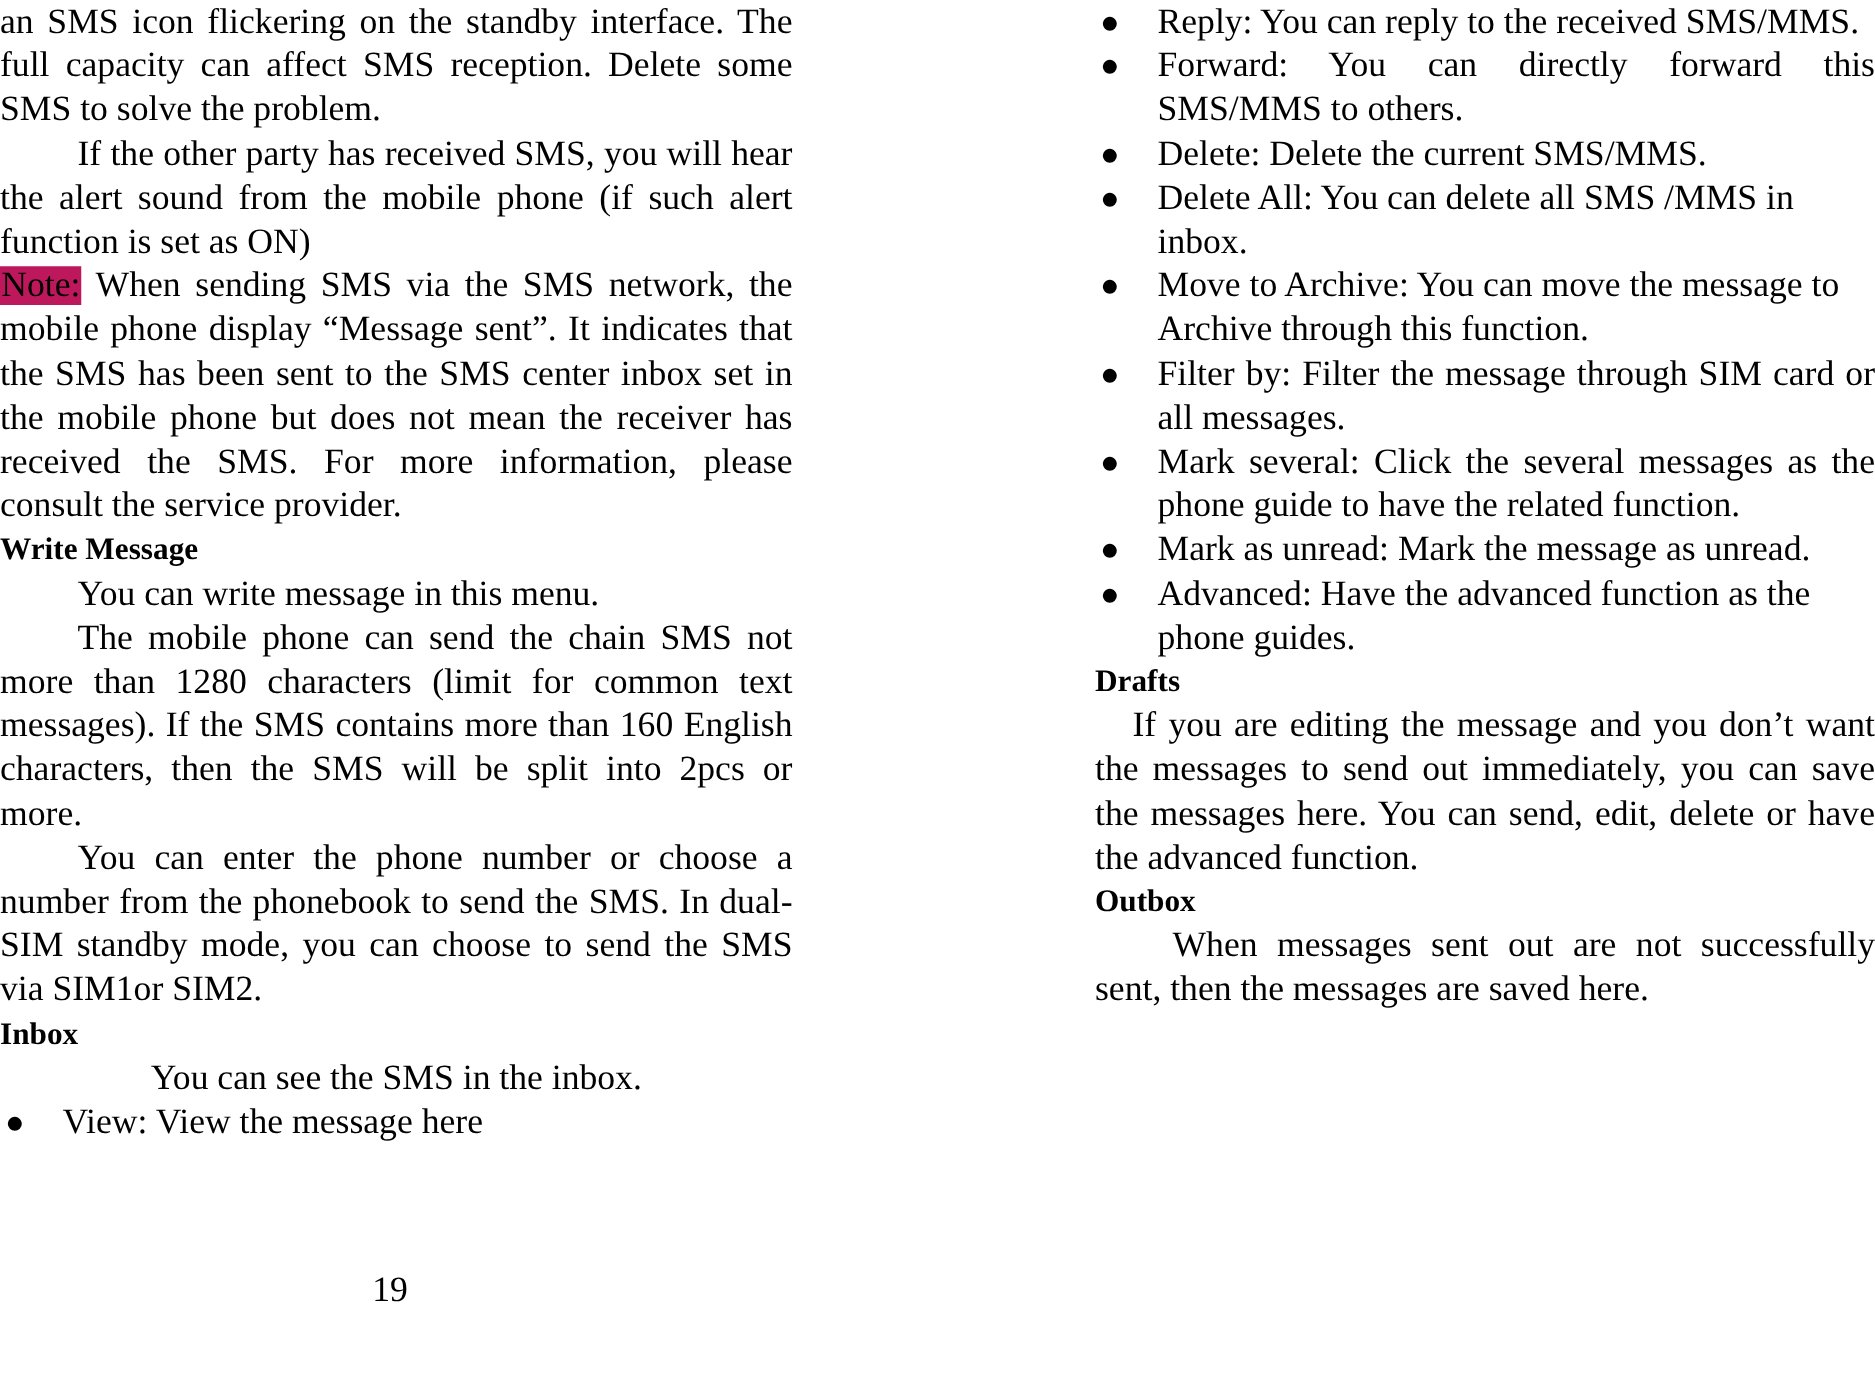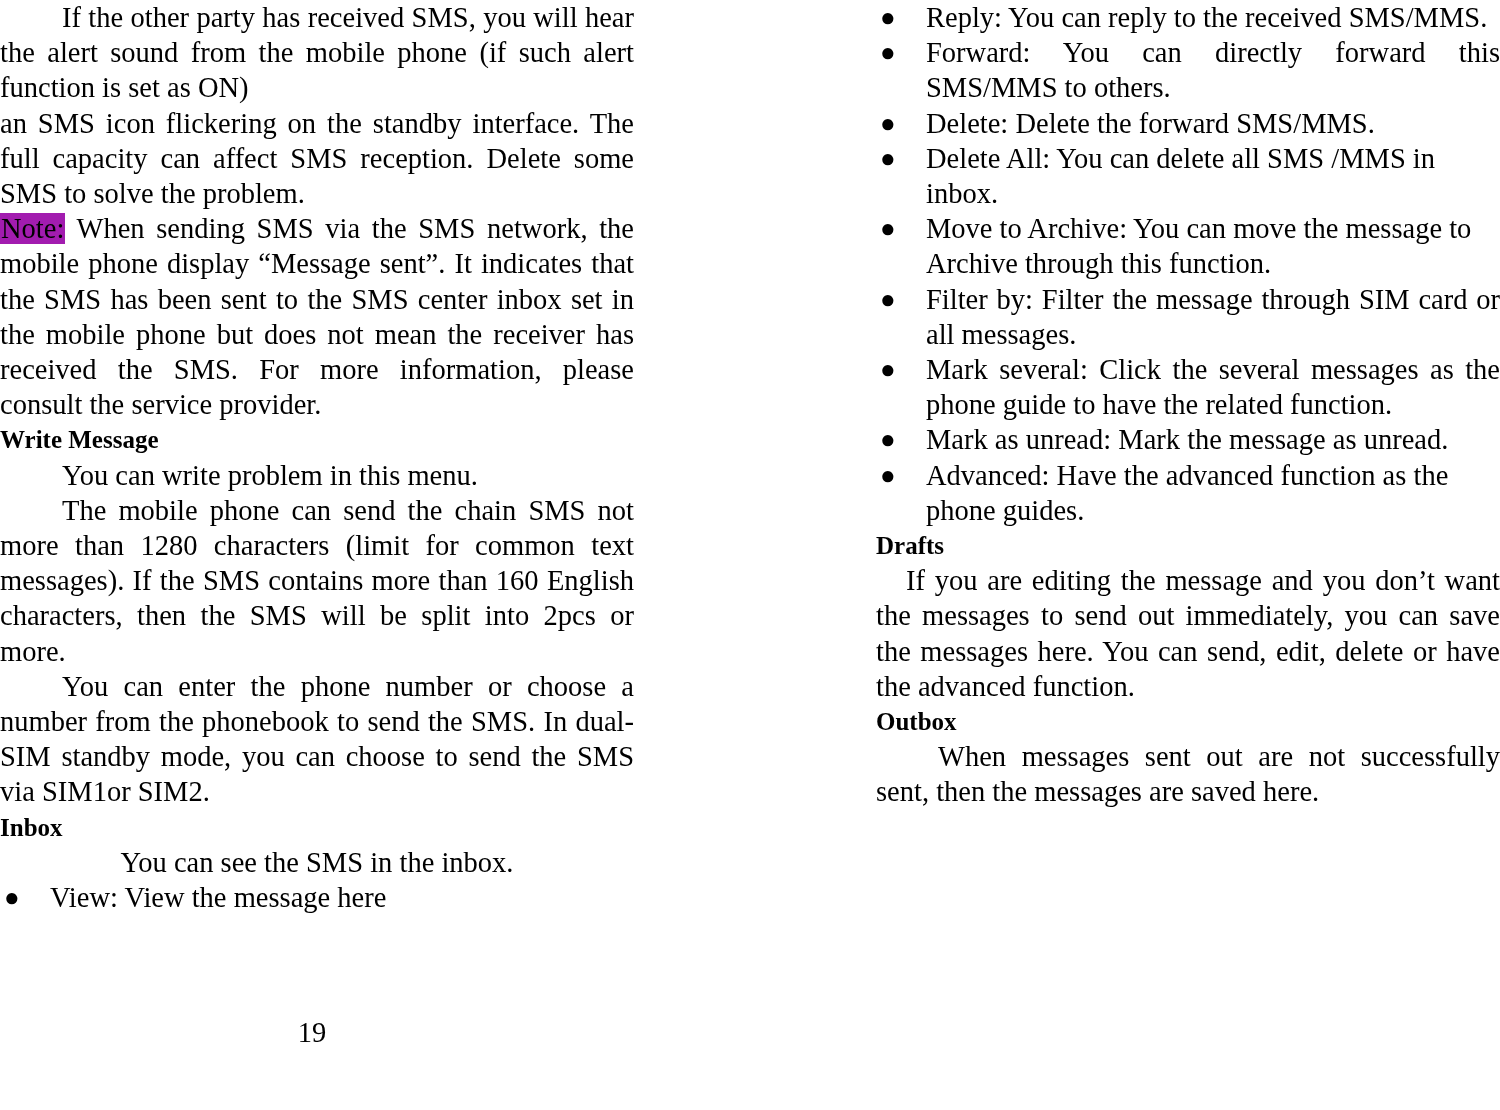--- a/index.html
+++ b/index.html
@@ -79,48 +79,48 @@
     text-align: left;
   }
   ul.bullets li .txt {
     display: block;
   }
   
   li .txt { text-align: justify; }
   li.flush .txt { text-align: left; }
 
   .note-mark {
-    background: #a21caf;
+    background: #be185d;
     padding: 0 1px;
   }
 
   .pagenum {
     position: absolute;
     font-size: 28.5px;
     line-height: 35px;
     text-align: center;
     width: 120px;
   }
   .pagenum-left  { left: 252px;  top: 1015px; }
 </style>
 </head>
 <body>
 
 <div class="page page-left">
   <div class="col">
 
+    <p class="body noindent">an SMS icon flickering on the standby interface. The full capacity can affect SMS reception. Delete some SMS to solve the problem.</p>
+
     <p class="body indent">If the other party has received SMS, you will hear the alert sound from the mobile phone (if such alert function is set as ON)</p>
-
-    <p class="body noindent">an SMS icon flickering on the standby interface. The full capacity can affect SMS reception. Delete some SMS to solve the problem.</p>
 
     <p class="body noindent"><span class="note-mark">Note:</span><span> When sending SMS via the SMS network, the mobile phone display “Message sent”. It indicates that the SMS has been sent to the SMS center inbox set in the mobile phone but does not mean the receiver has received the SMS. For more information, please consult the service provider.</span></p>
 
     <h2 class="heading space-before space-after">Write Message</h2>
 
-    <p class="body indent">You can write problem in this menu.</p>
+    <p class="body indent">You can write message in this menu.</p>
 
     <p class="body indent">The mobile phone can send the chain SMS not more than 1280 characters (limit for common text messages). If the SMS contains more than 160 English characters, then the SMS will be split into 2pcs or more.</p>
 
     <p class="body indent">You can enter the phone number or choose a number from the phonebook to send the SMS. In dual-SIM standby mode, you can choose to send the SMS via SIM1or SIM2.</p>
 
     <h2 class="heading space-before space-after">Inbox</h2>
 
     <p class="body noindent last-left">You can see the SMS in the inbox.</p>
 
     <ul class="bullets">
@@ -142,21 +142,21 @@
       <li>
         <span class="bullet">●</span>
         <span class="txt">Reply: You can reply to the received SMS/MMS.</span>
       </li>
       <li>
         <span class="bullet">●</span>
         <span class="txt">Forward: You can directly forward this SMS/MMS to others.</span>
       </li>
       <li class="flush">
         <span class="bullet">●</span>
-        <span class="txt">Delete: Delete the forward SMS/MMS.</span>
+        <span class="txt">Delete: Delete the current SMS/MMS.</span>
       </li>
       <li class="flush">
         <span class="bullet">●</span>
         <span class="txt">Delete All: You can delete all SMS /MMS in inbox.</span>
       </li>
       <li class="flush">
         <span class="bullet">●</span>
         <span class="txt">Move to Archive: You can move the message to Archive through this function.</span>
       </li>
       <li>

